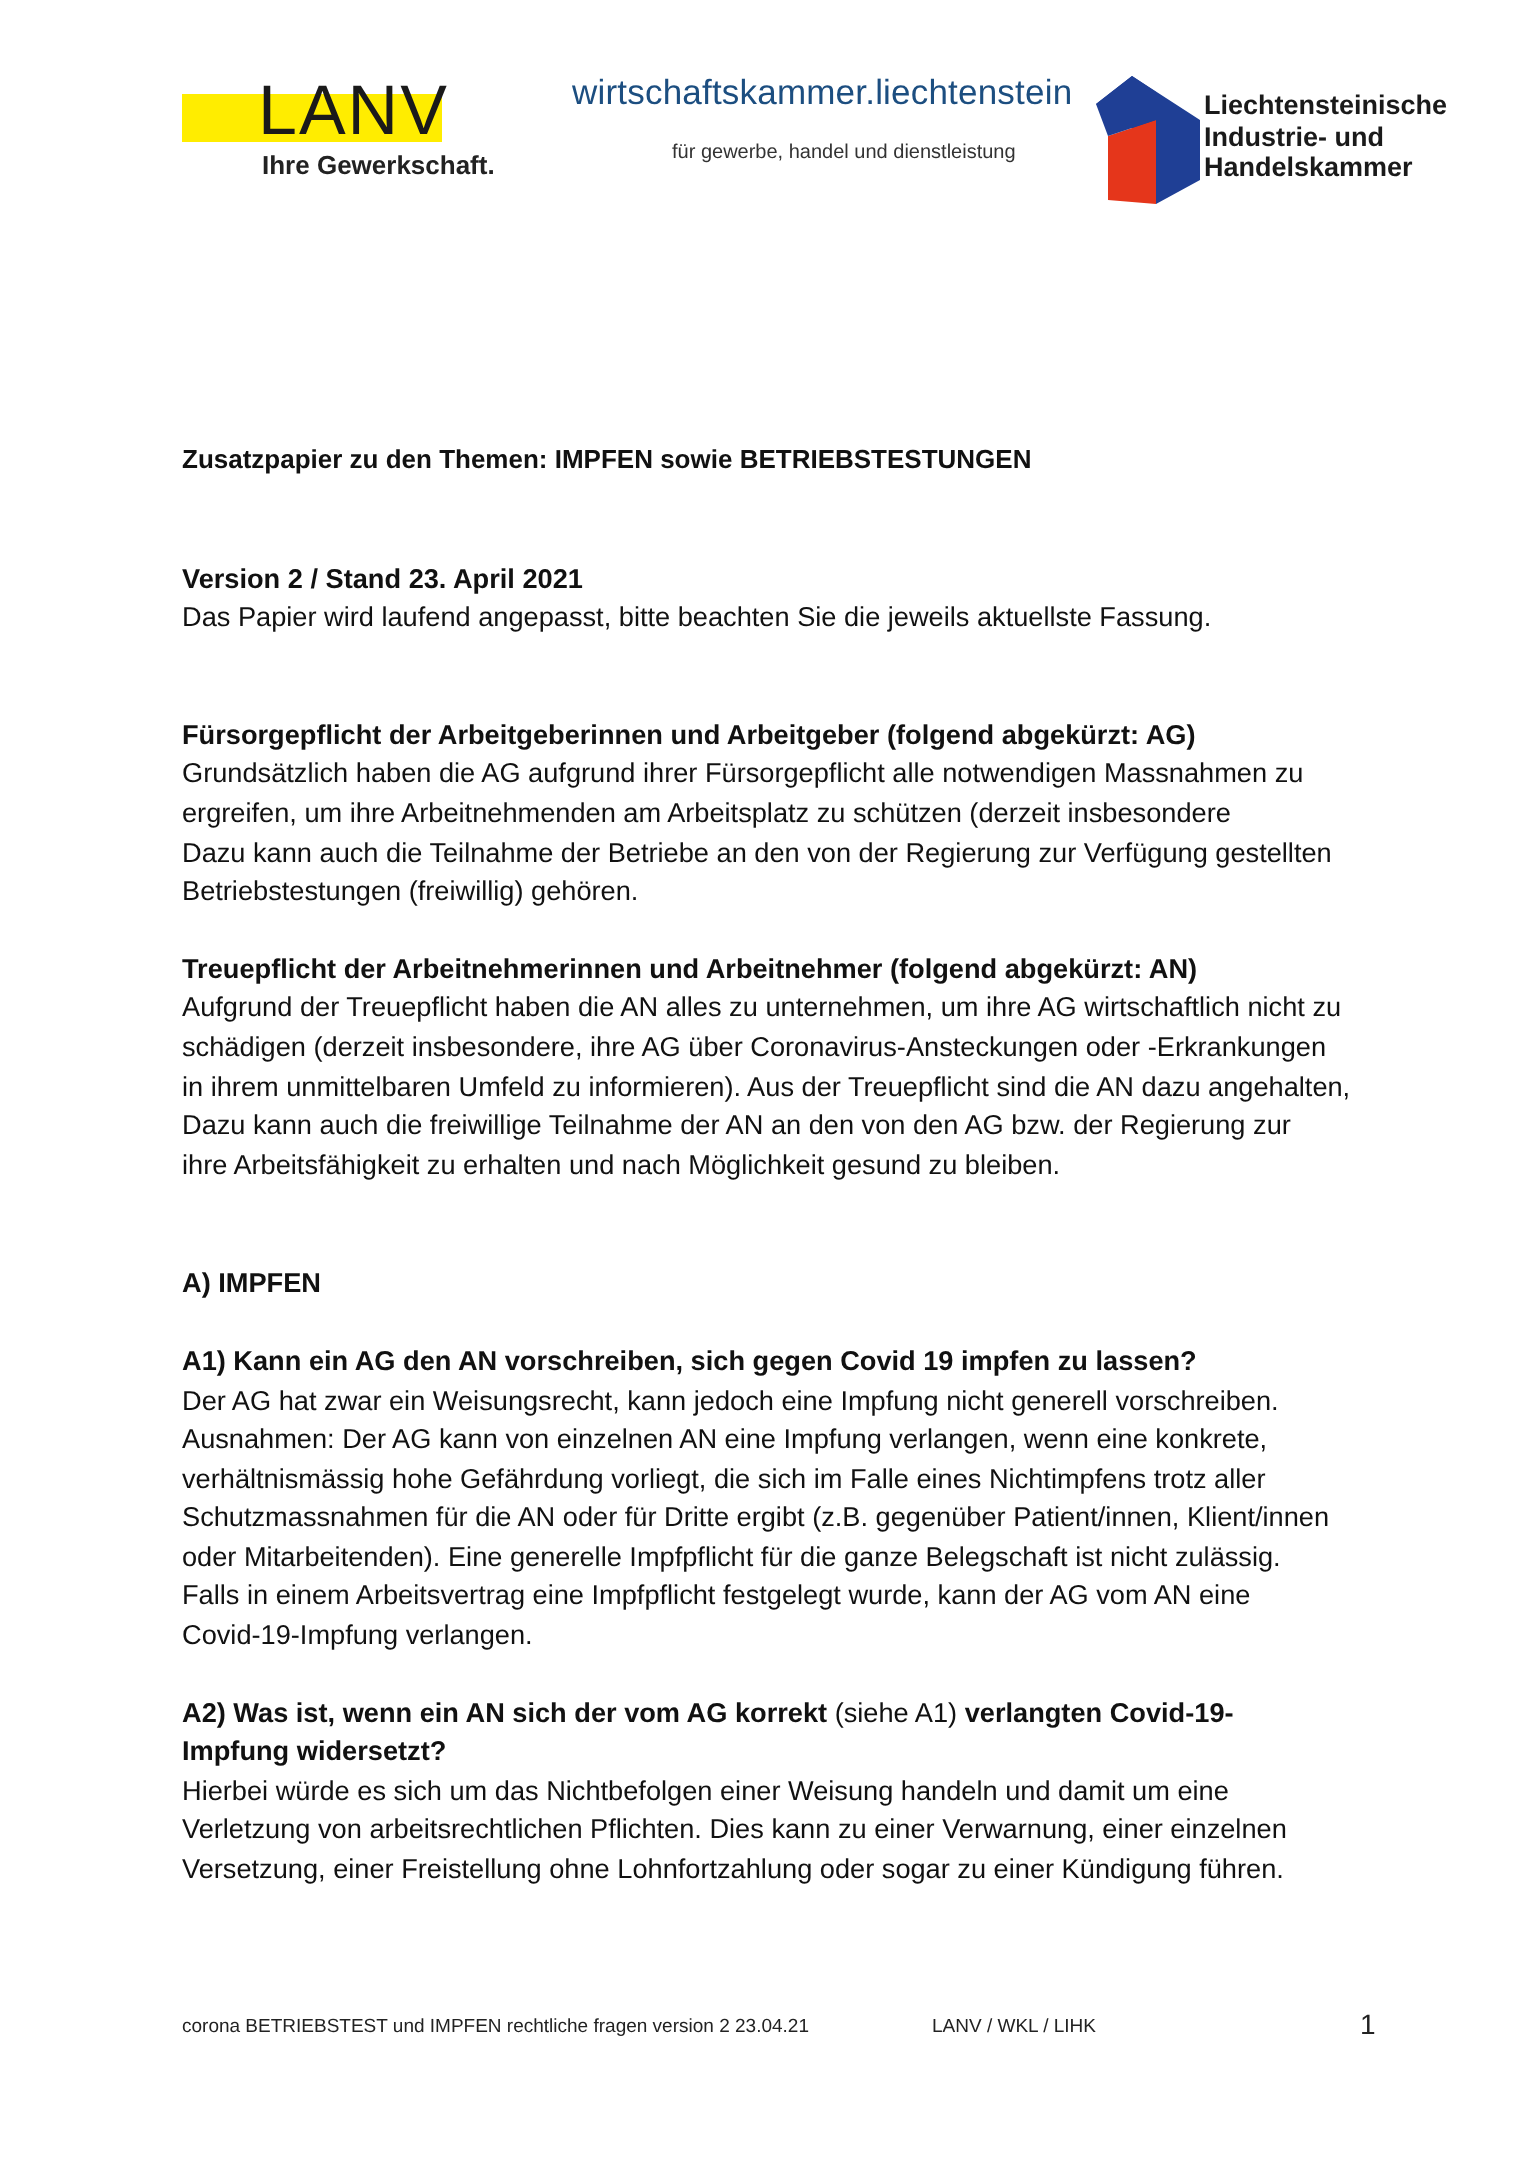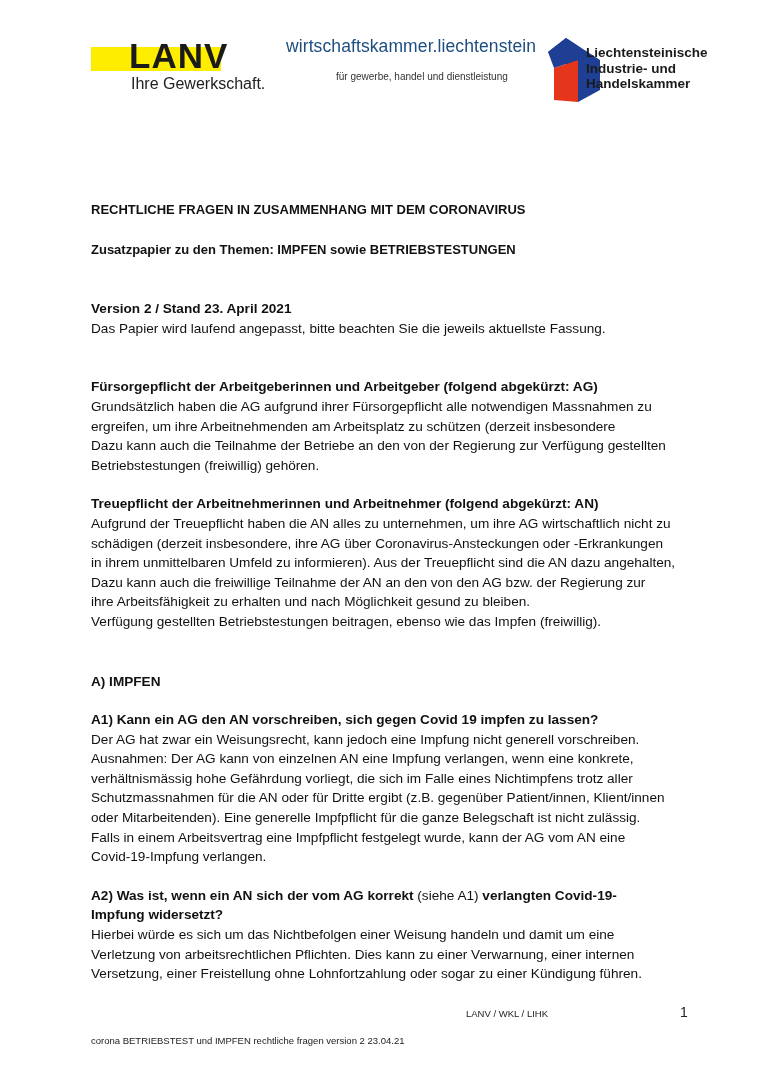--- a/index.html
+++ b/index.html
@@ -2,40 +2,40 @@
 <html><head>
   <meta charset="utf-8">
   <style>
     html, body { margin: 0; padding: 0; background: #ffffff; }
     body { width: 764px; height: 1080px; position: relative; overflow: hidden;
            font-family: "Liberation Sans", sans-serif; color: #111; }
     .abs { position: absolute; }
 
     
     .lanv-bar { left: 91px; top: 47px; width: 130px; height: 24px; background: #ffed00; }
-    .lanv-text { left: 129px; top: 38px; font-size: 35px; font-weight: bold; letter-spacing: 1px;
+    .lanv-text { left: 129px; top: 38px; font-size: 35px; font-weight: normal; letter-spacing: 1px;
                  color: #1a1a1a; line-height: 36px; }
-    .lanv-sub { left: 131px; top: 75px; font-size: 16px; font-weight: normal; color: #222; }
+    .lanv-sub { left: 131px; top: 75px; font-size: 13px; font-weight: bold; color: #222; }
 
     
     .wkl-main { left: 286px; top: 36px; font-size: 17.5px; color: #1c4e80; letter-spacing: 0.1px; }
     .wkl-sub { left: 336px; top: 71px; font-size: 10px; color: #333; }
 
     
     .lihk-mark { left: 548px; top: 38px; width: 52px; height: 64px; }
-    .lihk-text { left: 586px; top: 45px; font-size: 13.5px; font-weight: bold; line-height: 15.5px; color: #1a1a1a; }
+    .lihk-text { left: 602px; top: 45px; font-size: 13.5px; font-weight: bold; line-height: 15.5px; color: #1a1a1a; }
 
     
     .content { left: 91px; top: 200px; width: 640px; font-size: 13.6px; line-height: 19.6px; }
     .h-caps { font-weight: bold; font-size: 13px; }
     .b { font-weight: bold; }
     p { margin: 0; }
     .line { white-space: nowrap; display: block; }
 
-    .footer-left { left: 91px; top: 1035px; font-size: 9.5px; color: #222; text-align: center; }
+    .footer-left { left: 91px; top: 1008px; font-size: 9.5px; color: #222; text-align: center; }
     .footer-mid { left: 466px; top: 1008px; font-size: 9.5px; color: #222; }
     .footer-page { left: 680px; top: 1004px; font-size: 14px; color: #222; }
   </style>
 </head>
 <body>
 
 <div class="abs lanv-bar"></div>
 <div class="abs lanv-text">LANV</div>
 <div class="abs lanv-sub">Ihre Gewerkschaft.</div>
 
@@ -47,21 +47,20 @@
   <polygon points="6,30 30,22 30,64 6,62" fill="#e5361b"></polygon>
   <polygon points="0,14 18,0 30,8 30,22 6,30" fill="#1f3f95"></polygon>
 </svg>
 <div class="abs lihk-text">
   <div>Liechtensteinische</div>
   <div>Industrie- und</div>
   <div>Handelskammer</div>
 </div>
 
 <div class="abs content">
-  <p class="h-caps">RECHTLICHE FRAGEN IN ZUSAMMENHANG MIT DEM CORONAVIRUS</p>
   <p style="height:20px"></p>
   <p class="h-caps">Zusatzpapier zu den Themen: IMPFEN sowie BETRIEBSTESTUNGEN</p>
   <p style="height:40px"></p>
   <p class="b">Version 2 / Stand 23. April 2021</p>
   <p class="line">Das Papier wird laufend angepasst, bitte beachten Sie die jeweils aktuellste Fassung.</p>
   <p style="height:39px"></p>
 
   <div>
     <p class="b line">Fürsorgepflicht der Arbeitgeberinnen und Arbeitgeber (folgend abgekürzt: AG)</p>
     <span class="line">Grundsätzlich haben die AG aufgrund ihrer Fürsorgepflicht alle notwendigen Massnahmen zu</span>
@@ -71,21 +70,20 @@
   </div>
   <p style="height:19px"></p>
 
   <div>
     <p class="b line">Treuepflicht der Arbeitnehmerinnen und Arbeitnehmer (folgend abgekürzt: AN)</p>
     <span class="line">Aufgrund der Treuepflicht haben die AN alles zu unternehmen, um ihre AG wirtschaftlich nicht zu</span>
     <span class="line">schädigen (derzeit insbesondere, ihre AG über Coronavirus-Ansteckungen oder -Erkrankungen</span>
     <span class="line">in ihrem unmittelbaren Umfeld zu informieren). Aus der Treuepflicht sind die AN dazu angehalten,</span>
     <span class="line">Dazu kann auch die freiwillige Teilnahme der AN an den von den AG bzw. der Regierung zur</span>
     <span class="line">ihre Arbeitsfähigkeit zu erhalten und nach Möglichkeit gesund zu bleiben.</span>
-    <span class="line">Verfügung gestellten Betriebstestungen beitragen, ebenso wie das Impfen (freiwillig).</span>
   </div>
   <p style="height:40px"></p>
 
   <p class="b">A) IMPFEN</p>
   <p style="height:19px"></p>
 
   <div>
     <p class="b line">A1) Kann ein AG den AN vorschreiben, sich gegen Covid 19 impfen zu lassen?</p>
     <span class="line">Der AG hat zwar ein Weisungsrecht, kann jedoch eine Impfung nicht generell vorschreiben.</span>
     <span class="line">Ausnahmen: Der AG kann von einzelnen AN eine Impfung verlangen, wenn eine konkrete,</span>
@@ -94,20 +92,20 @@
     <span class="line">oder Mitarbeitenden). Eine generelle Impfpflicht für die ganze Belegschaft ist nicht zulässig.</span>
     <span class="line">Falls in einem Arbeitsvertrag eine Impfpflicht festgelegt wurde, kann der AG vom AN eine</span>
     <span class="line">Covid-19-Impfung verlangen.</span>
   </div>
   <p style="height:19px"></p>
 
   <div>
     <p class="line"><span class="b">A2) Was ist, wenn ein AN sich der vom AG korrekt</span><span style="white-space:pre"> (siehe A1) </span><span class="b">verlangten Covid-19-</span></p>
     <p class="b line">Impfung widersetzt?</p>
     <span class="line">Hierbei würde es sich um das Nichtbefolgen einer Weisung handeln und damit um eine</span>
-    <span class="line">Verletzung von arbeitsrechtlichen Pflichten. Dies kann zu einer Verwarnung, einer internen</span>
+    <span class="line">Verletzung von arbeitsrechtlichen Pflichten. Dies kann zu einer Verwarnung, einer einzelnen</span>
     <span class="line">Versetzung, einer Freistellung ohne Lohnfortzahlung oder sogar zu einer Kündigung führen.</span>
   </div>
 </div>
 
 <div class="abs footer-left">corona BETRIEBSTEST und IMPFEN rechtliche fragen version 2 23.04.21</div>
 <div class="abs footer-mid">LANV / WKL / LIHK</div>
 <div class="abs footer-page">1</div>
 
 </body></html>

